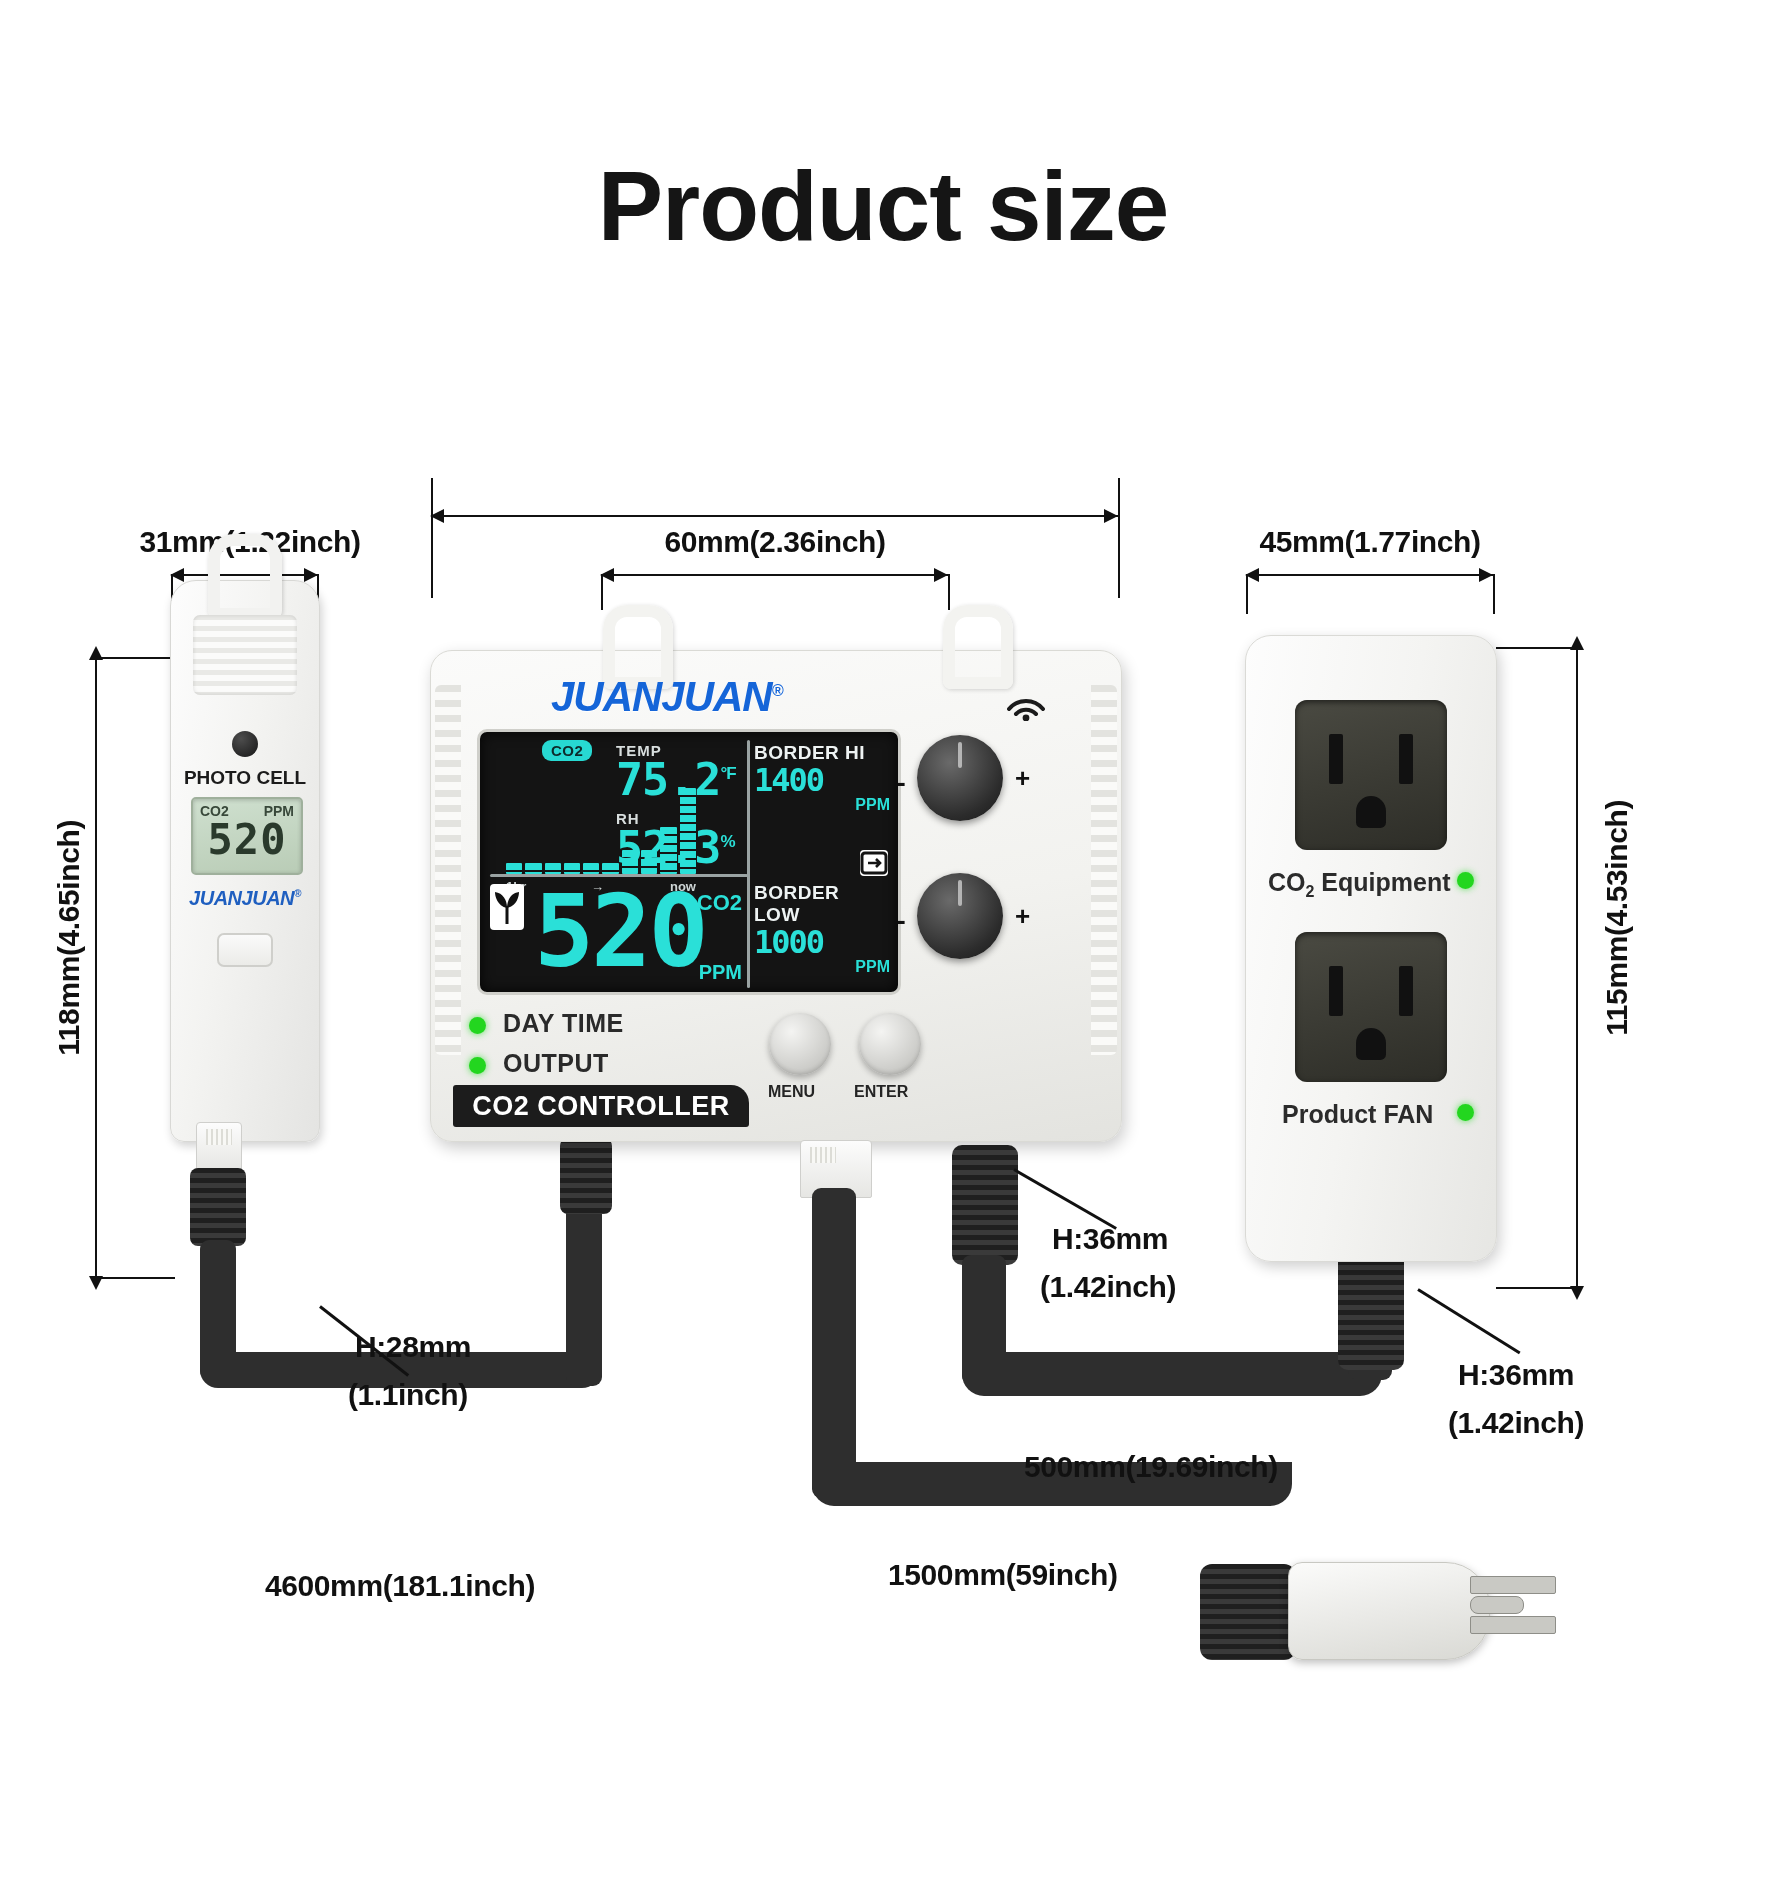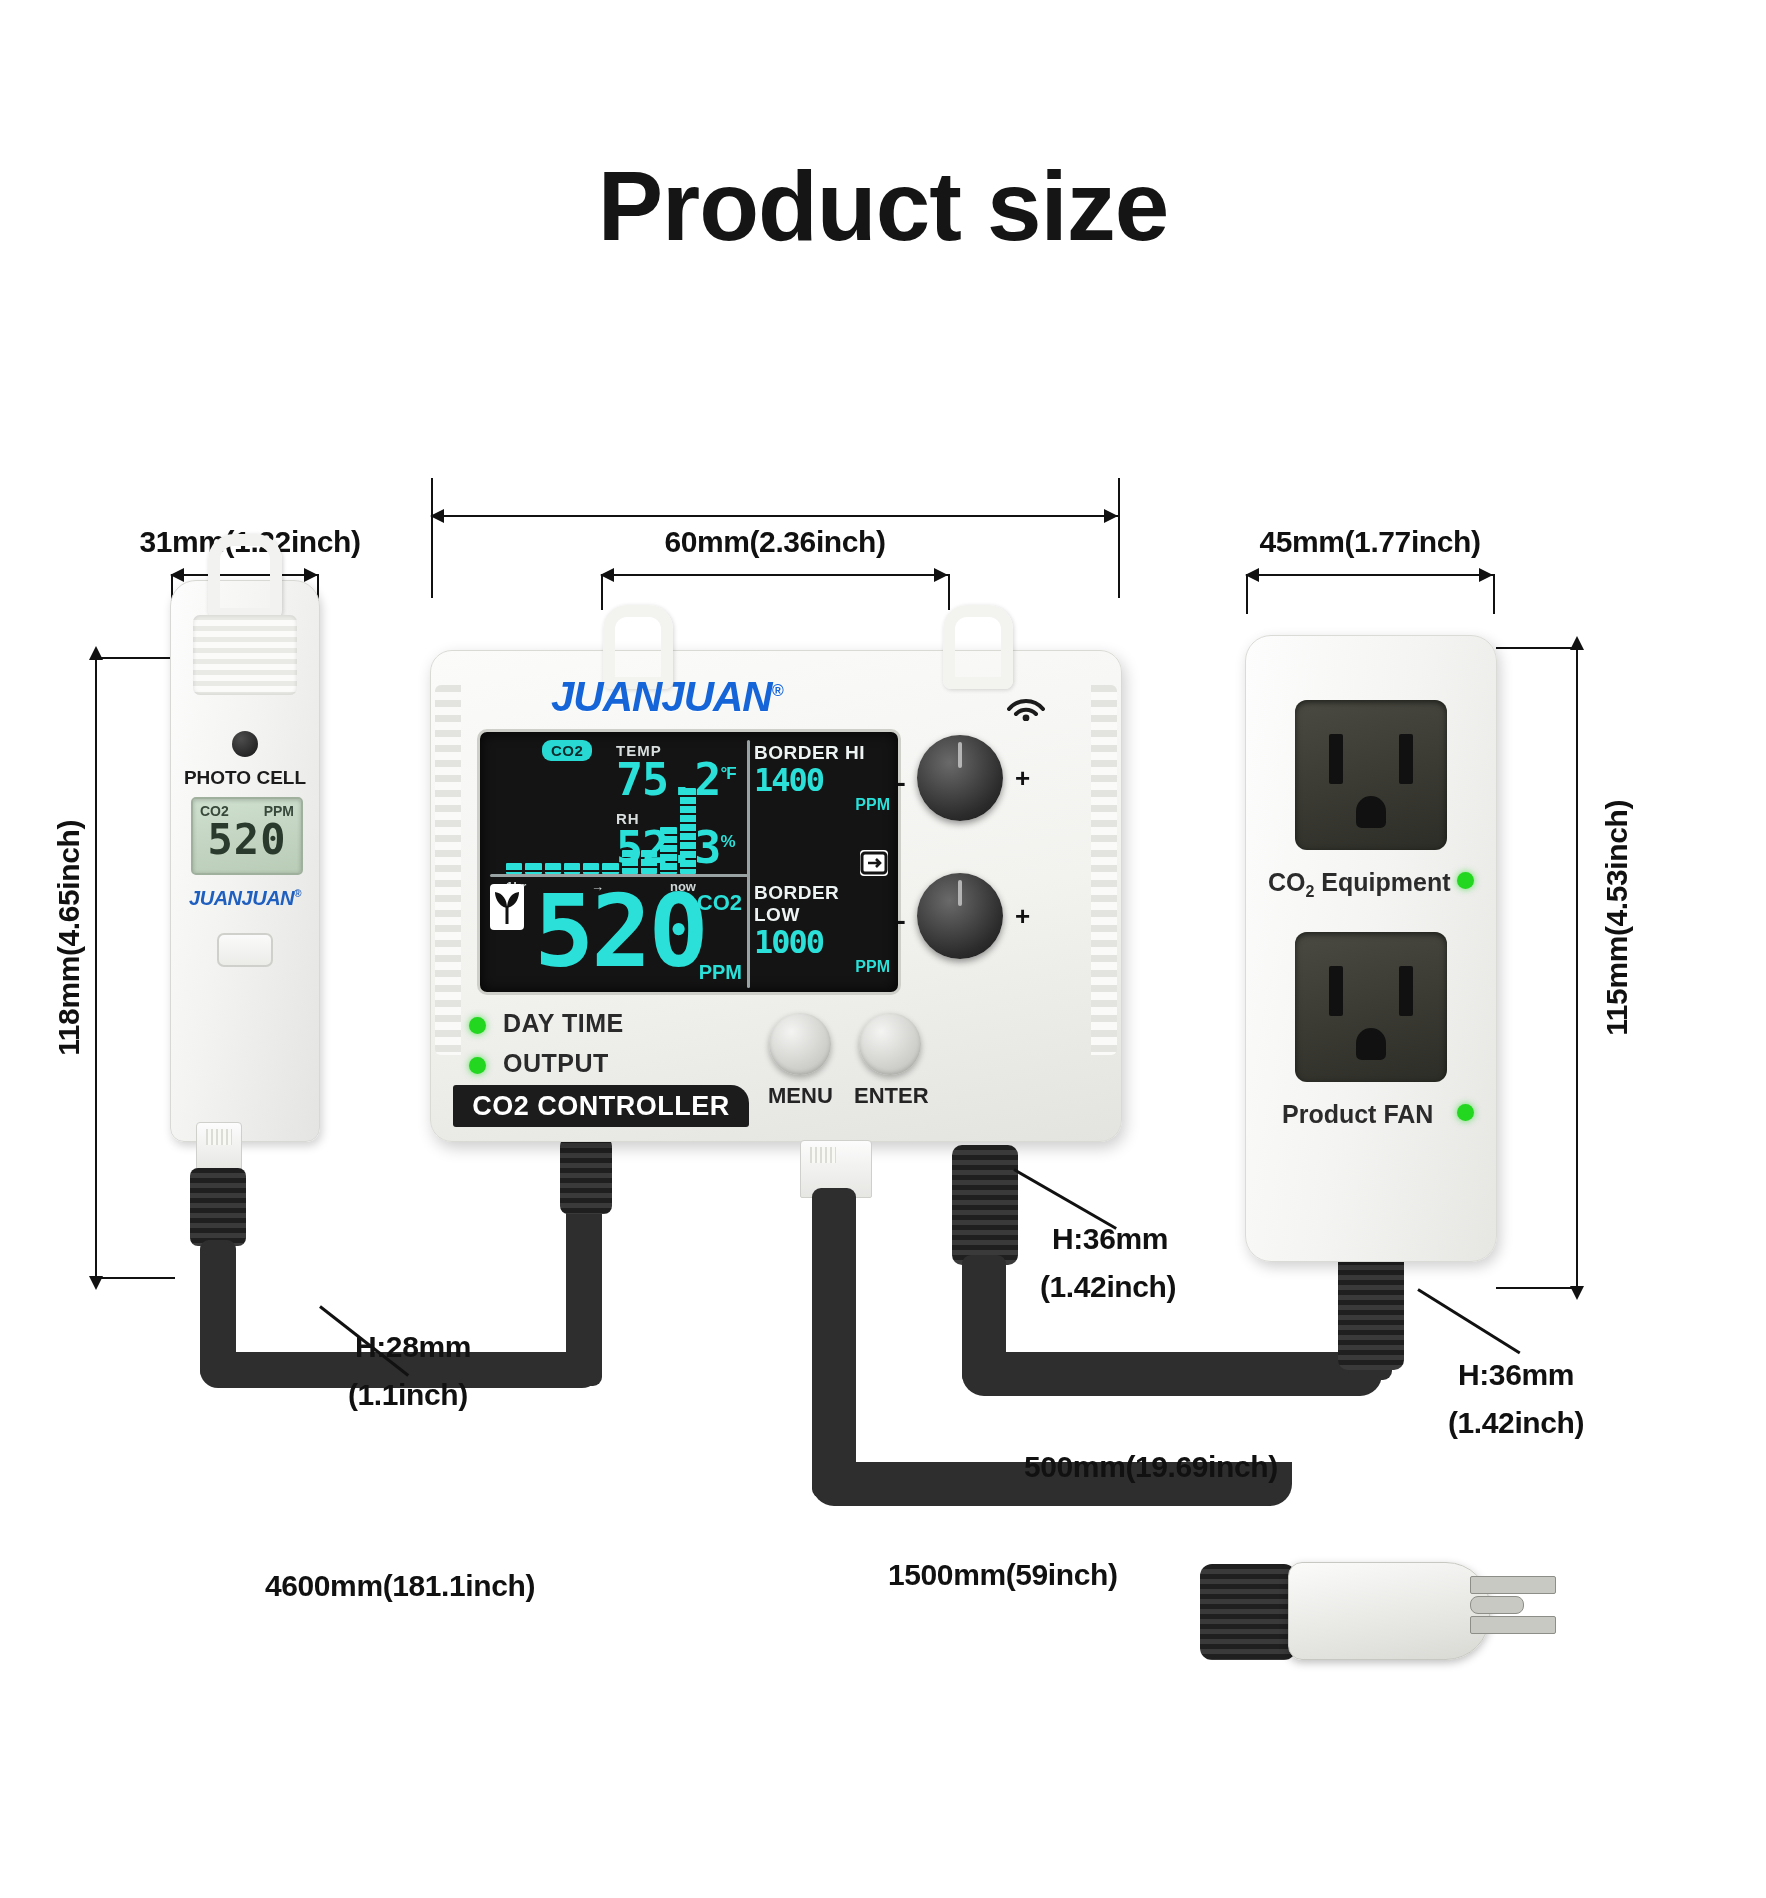--- a/index.html
+++ b/index.html
@@ -117,21 +117,21 @@
 
   .led{position:absolute;width:17px;height:17px;border-radius:50%;background:#23d61f;
        box-shadow:0 0 7px rgba(40,220,40,.75);}
   .ledtxt{position:absolute;font-size:25px;font-weight:700;color:#2a2a2a;letter-spacing:.5px;}
   .nameplate{position:absolute;left:22px;bottom:14px;width:296px;height:42px;background:#1c1c1c;
              border-radius:3px 18px 3px 3px;display:flex;align-items:center;justify-content:center;
              color:#fff;font-size:27px;font-weight:700;letter-spacing:.5px;}
   .pbtn{position:absolute;width:62px;height:62px;border-radius:50%;
         background:radial-gradient(circle at 36% 30%,#f4f4f2,#b9b9b5);
         box-shadow:0 3px 6px rgba(0,0,0,.28),inset 0 -2px 4px rgba(0,0,0,.15);}
-  .pbtxt{position:absolute;font-size:22px;font-weight:700;color:#242424;}
+  .pbtxt{position:absolute;font-size:16px;font-weight:700;color:#242424;}
 
   
   .strip{position:absolute;left:1245px;top:635px;width:250px;height:625px;
          background:linear-gradient(100deg,#fdfdfd 0%,#f4f4f2 50%,#e6e6e3 100%);
          border-radius:26px;border:1px solid #dadad6;box-shadow:3px 5px 14px rgba(0,0,0,.19);}
   .socket{position:absolute;left:50%;transform:translateX(-50%);width:152px;height:150px;border-radius:12px;
           background:linear-gradient(165deg,#4a4a42,#2d2d27);box-shadow:inset 0 2px 6px rgba(0,0,0,.6);}
   .slot{position:absolute;background:#111;border-radius:2px;}
   .gnd{position:absolute;left:50%;transform:translateX(-50%);width:30px;height:32px;background:#111;
        border-radius:16px 16px 6px 6px;}

